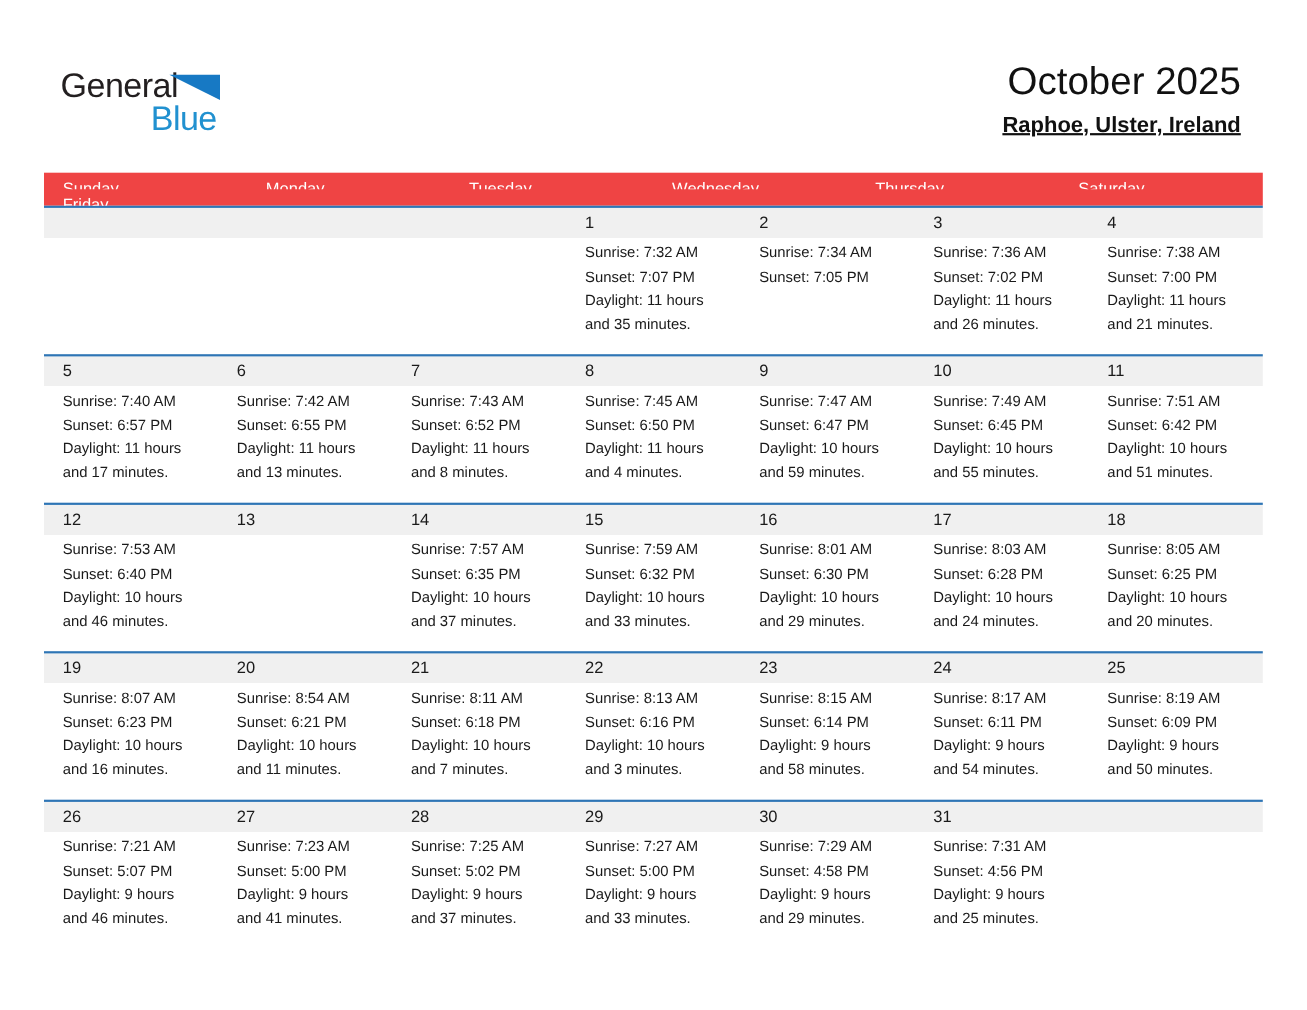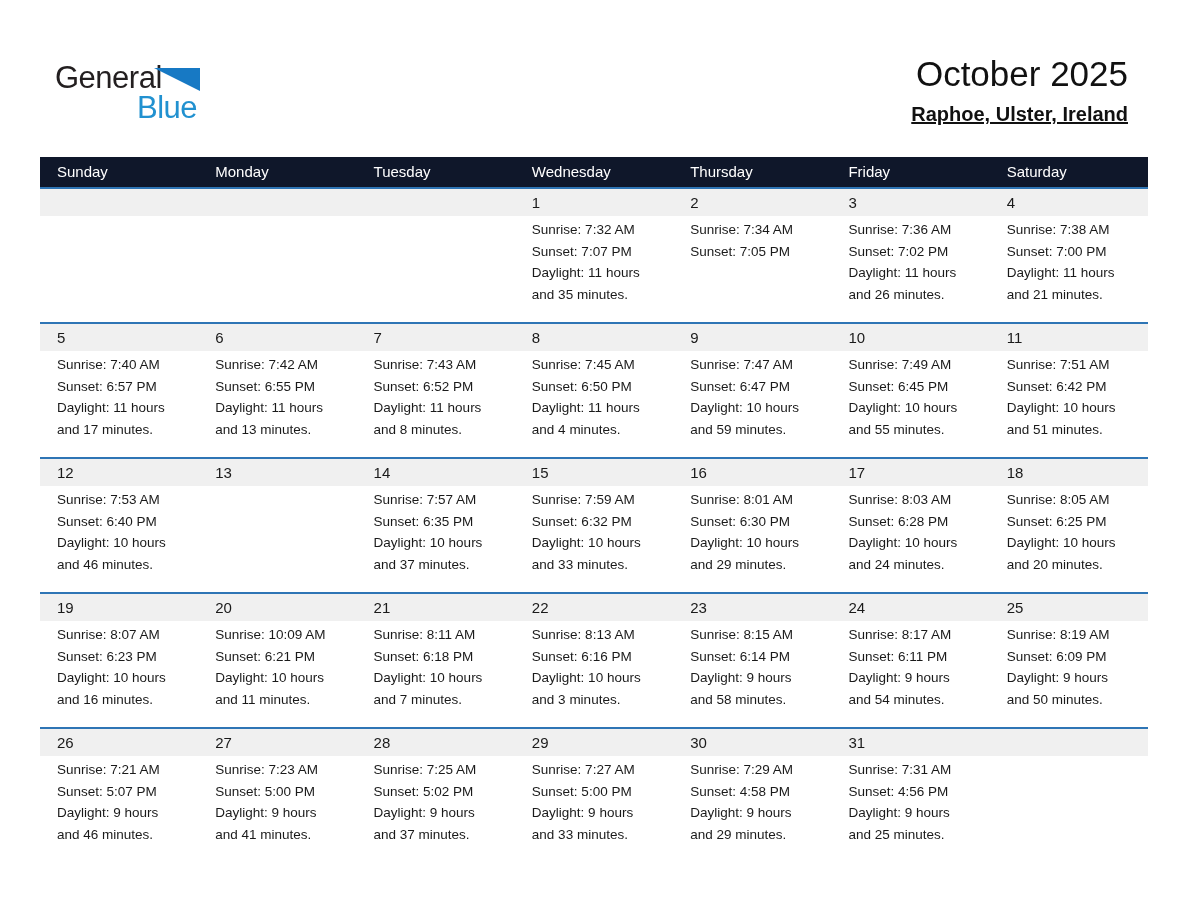--- a/index.html
+++ b/index.html
@@ -59,23 +59,23 @@
   }
 
   
   .calendar {
     position: absolute;
     left: 40px; top: 157px;
     width: 1108px;
   }
   .weekday-header {
     display: grid;
-    grid-template-columns: repeat(7, 1fr);
+    grid-template-columns: repeat(6, 1fr);
     height: 30px;
-    background: #0f172a;
+    background: #ef4444;
   }
   .weekday-header .wd {
     color: #ffffff;
     font-size: 15px;
     line-height: 30px;
     padding-left: 17px;
     white-space: nowrap;
     overflow: hidden;
   }
   .week-row {
@@ -114,22 +114,22 @@
   <div class="location-subtitle">Raphoe, Ulster, Ireland</div>
 </div>
 
 <div class="calendar">
   <div class="weekday-header">
     <div class="wd">Sunday</div>
     <div class="wd">Monday</div>
     <div class="wd">Tuesday</div>
     <div class="wd">Wednesday</div>
     <div class="wd">Thursday</div>
+    <div class="wd">Saturday</div>
     <div class="wd">Friday</div>
-    <div class="wd">Saturday</div>
   </div>
   <div id="calendar-grid">
       <div class="week-row">
         <div class="cell"></div>
         <div class="cell"></div>
         <div class="cell"></div>
         <div class="cell">
           <div class="day-number">1</div>
           <div class="day-info">
             <div>Sunrise: 7:32 AM</div>
@@ -277,21 +277,21 @@
           <div class="day-number">19</div>
           <div class="day-info">
             <div>Sunrise: 8:07 AM</div>
             <div>Sunset: 6:23 PM</div>
             <div>Daylight: 10 hours and 16 minutes.</div>
           </div>
         </div>
         <div class="cell">
           <div class="day-number">20</div>
           <div class="day-info">
-            <div>Sunrise: 10:09 AM</div>
+            <div>Sunrise: 8:54 AM</div>
             <div>Sunset: 6:21 PM</div>
             <div>Daylight: 10 hours and 11 minutes.</div>
           </div>
         </div>
         <div class="cell">
           <div class="day-number">21</div>
           <div class="day-info">
             <div>Sunrise: 8:11 AM</div>
             <div>Sunset: 6:18 PM</div>
             <div>Daylight: 10 hours and 7 minutes.</div>

